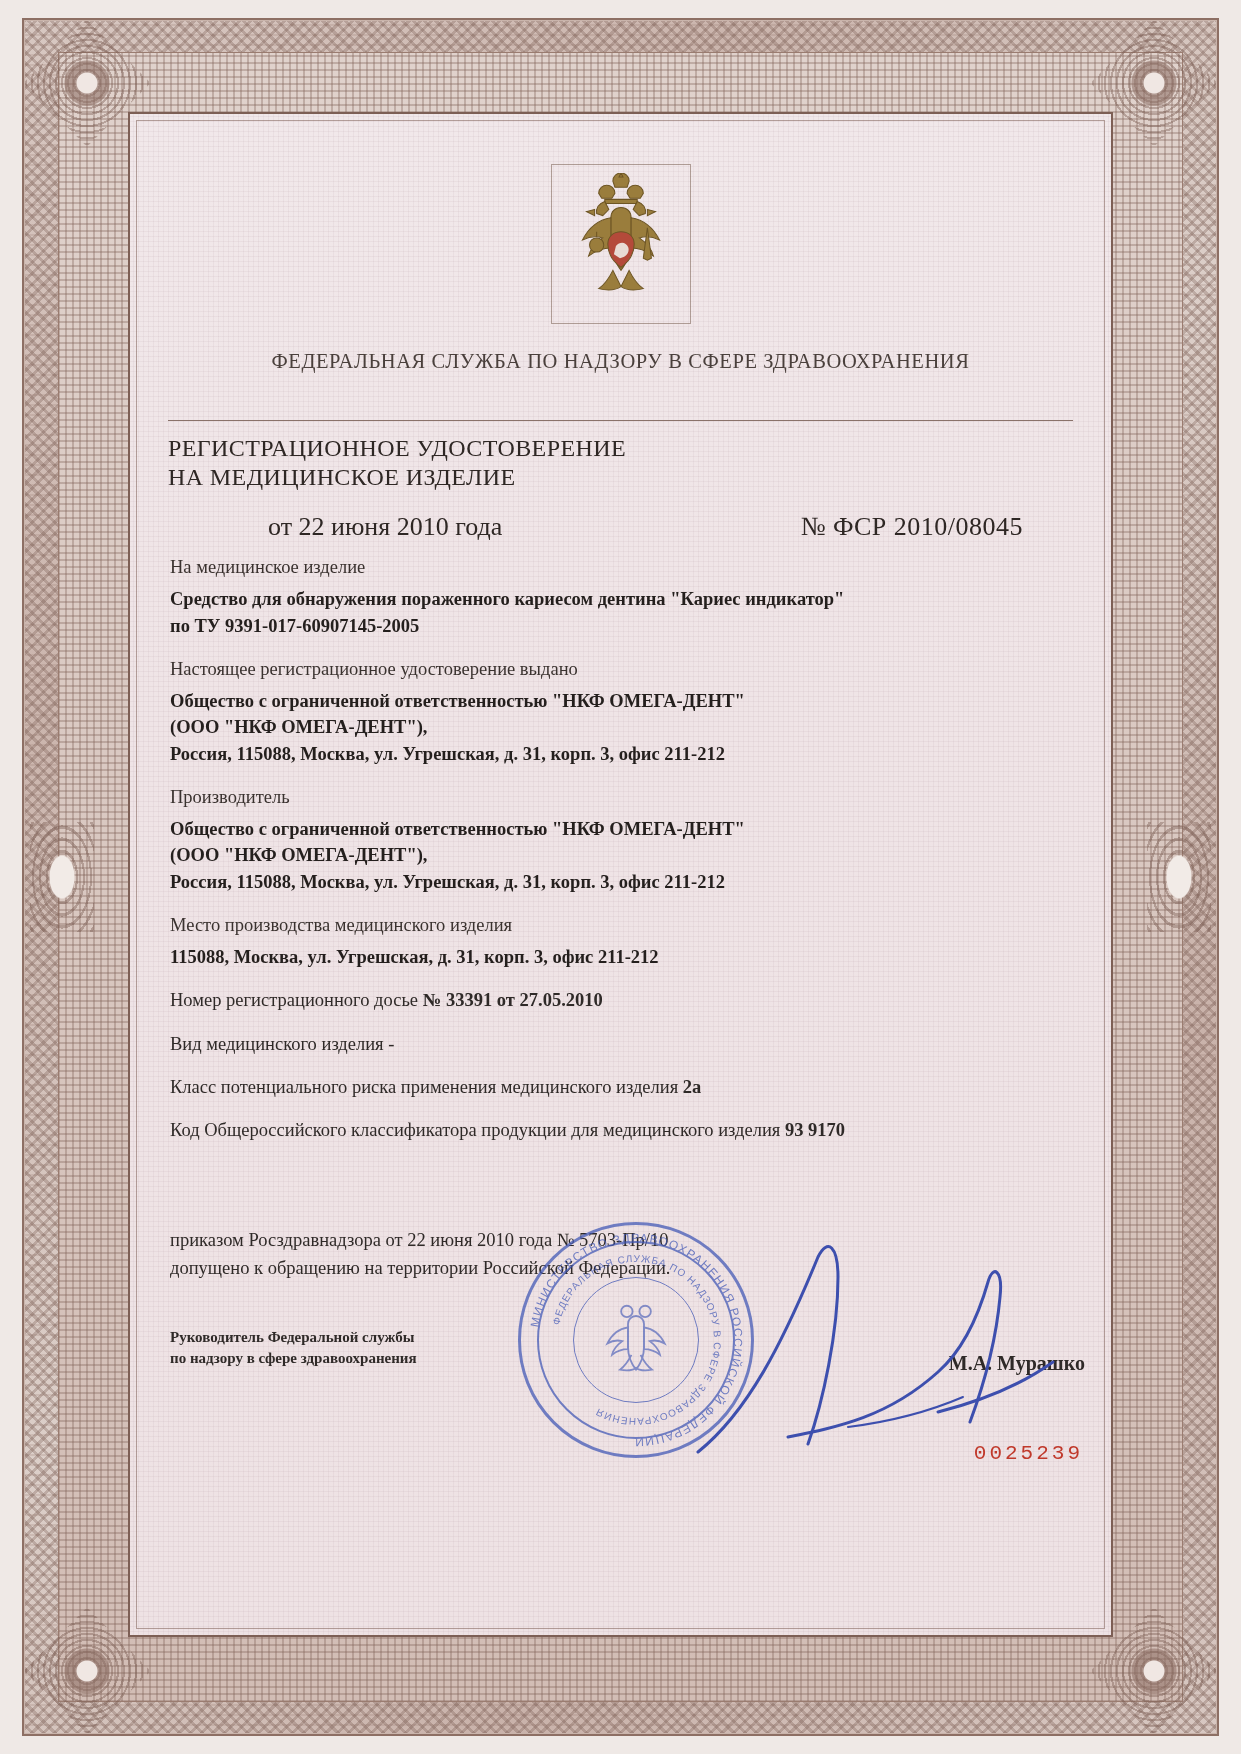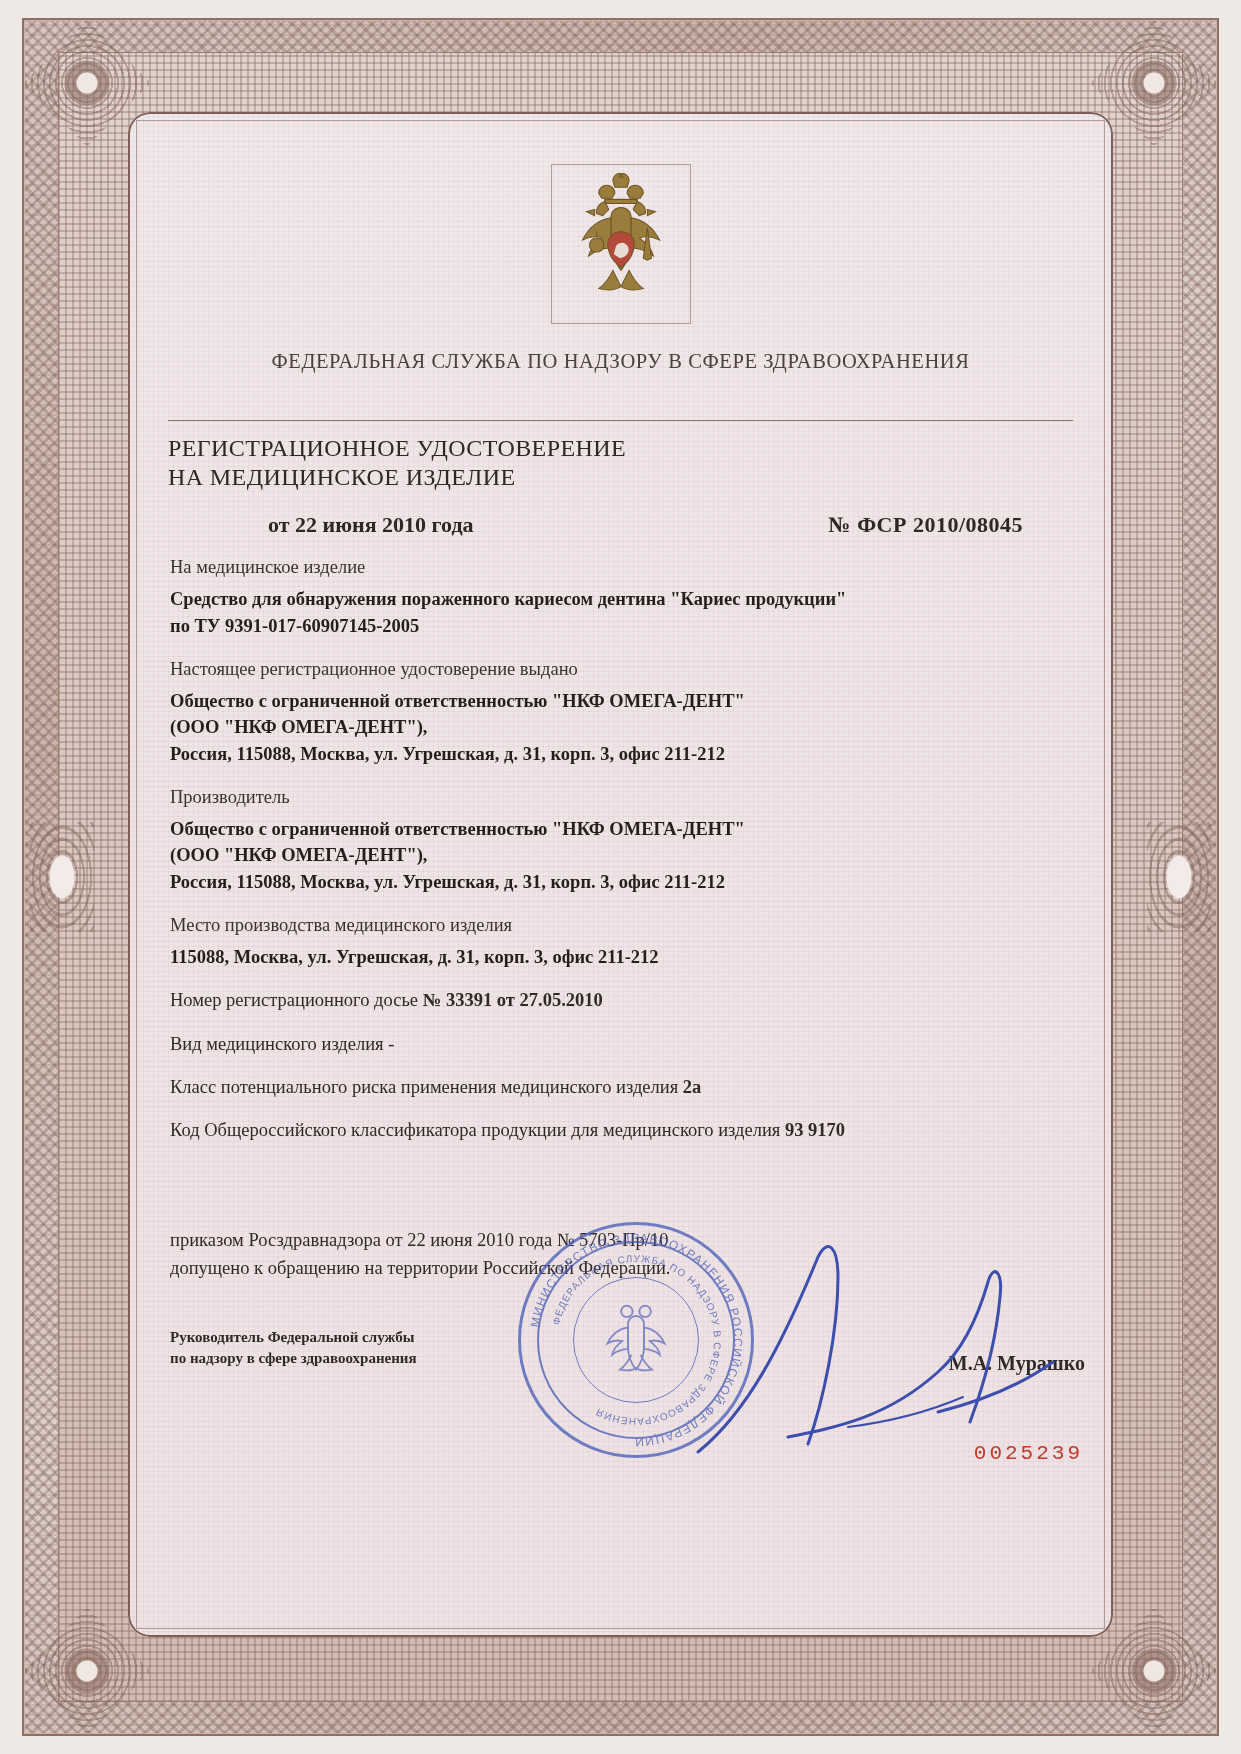--- a/index.html
+++ b/index.html
@@ -68,21 +68,20 @@
   .sheet {
     position: absolute;
     left: 128px; top: 112px;
     width: 985px; height: 1525px;
     background:
       repeating-linear-gradient(0deg, rgba(170,140,150,.10) 0 1px, rgba(255,255,255,0) 1px 5px),
       repeating-linear-gradient(90deg, rgba(170,140,150,.10) 0 1px, rgba(255,255,255,0) 1px 5px),
       linear-gradient(180deg, #f1e8ea 0%, #efe4e6 40%, #eee2e4 100%);
     box-shadow: inset 0 0 0 2px #7d5f55;
     color: #2f2a28;
-    border-radius: 22px;
   }
   .sheet-inner {
     position: absolute;
     inset: 8px;
     box-shadow: inset 0 0 0 1px rgba(125,95,85,.55);
     pointer-events: none;
   }
 
   
   .emblem-wrap {
@@ -121,22 +120,22 @@
     font-size: 24px;
     letter-spacing: .4px;
     line-height: 1.22;
     color: #2e2724;
   }
   .title-row {
     position: absolute;
     left: 140px; right: 90px; top: 400px;
     display: flex;
     justify-content: space-between;
-    font-weight: bold;
-    font-size: 22px;
+    font-weight: normal;
+    font-size: 26px;
     color: #2e2724;
   }
   .title-row .num { letter-spacing: .5px; }
 
   
   .body {
     position: absolute;
     left: 42px; right: 26px; top: 442px;
     font-size: 18.5px;
     line-height: 1.42;
@@ -285,21 +284,21 @@
 
     <div class="title-row">
       <span>от  22 июня 2010 года</span>
       <span class="num">№  ФСР 2010/08045</span>
     </div>
 
     <div class="body">
 
       <div class="block">
         <div class="lbl tight">На медицинское изделие</div>
-        <div class="val">Средство для обнаружения пораженного кариесом дентина "Кариес продукции"</div>
+        <div class="val">Средство для обнаружения пораженного кариесом дентина "Кариес индикатор"</div>
         <div class="val">по ТУ 9391-017-60907145-2005</div>
       </div>
 
       <div class="block">
         <div class="lbl tight">Настоящее регистрационное удостоверение выдано</div>
         <div class="val">Общество с ограниченной ответственностью "НКФ ОМЕГА-ДЕНТ"</div>
         <div class="val">(ООО "НКФ ОМЕГА-ДЕНТ"),</div>
         <div class="val">Россия, 115088, Москва, ул. Угрешская, д. 31, корп. 3, офис 211-212</div>
       </div>
 

